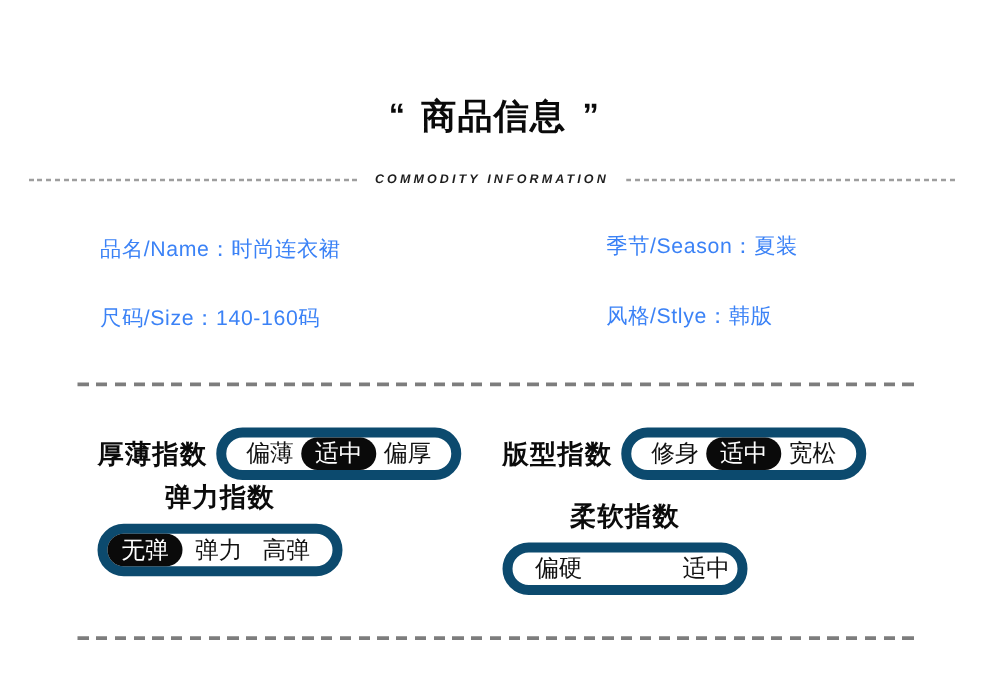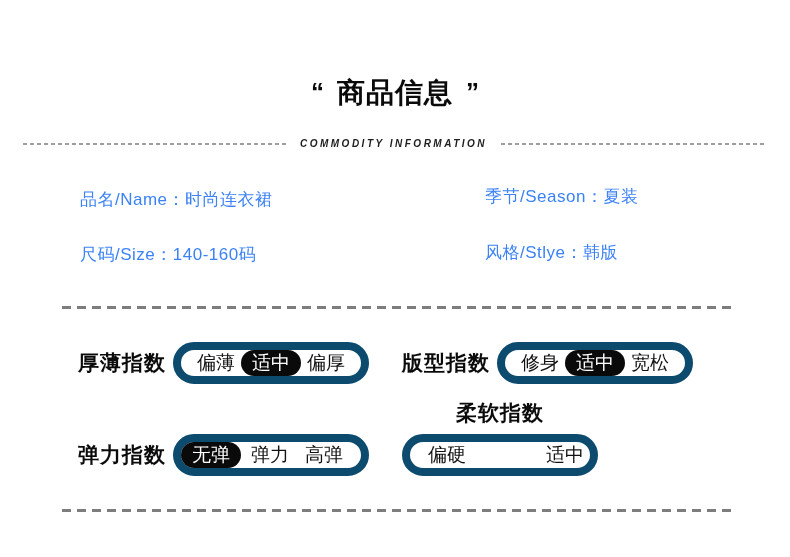--- a/index.html
+++ b/index.html
@@ -56,21 +56,21 @@
   }
   .divider.mid    { top:306px; }
   .divider.bottom { top:509px; }
 
   
   .index-group {
     position:absolute; display:flex; align-items:center; gap:7px; height:42px;justify-content:flex-end;
   }
   .index-group.g0 { left:78px;  top:342px; }
   .index-group.g1 { left:402px; top:342px; }
-  .index-group.g2 { left:78px;  top:434px; }
+  .index-group.g2 { left:78px;  top:419px;flex-direction:column; }
   .index-group.g3 { left:402px; top:434px;flex-direction:column; }
   .index-label {
     font-size:21px; font-weight:800; letter-spacing:1px; color:#0b0b0b;
     white-space:nowrap;
   }
   .capsule {
     width:196px; height:42px;
     border:8px solid #0c4a6e; border-radius:22px;
     display:flex; justify-content:space-between; align-items:stretch;
   }

